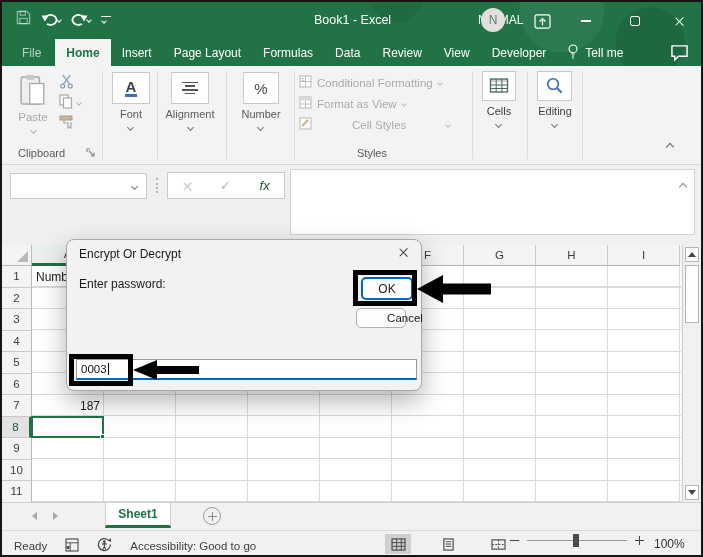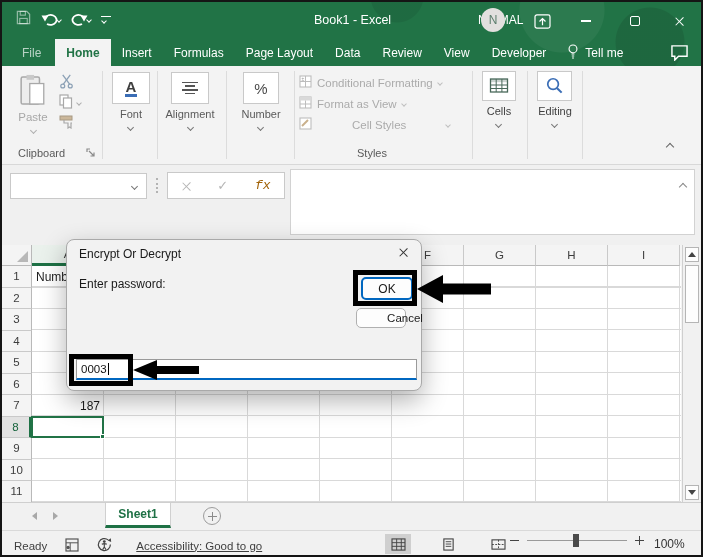--- a/index.html
+++ b/index.html
@@ -43,21 +43,21 @@
   .chev-gray{color:#777;}
   .align-ic div{background:#555;height:1.6px;margin:2px auto;}
   .styles-item{position:absolute;display:flex;align-items:center;gap:5px;color:#ababab;font-size:11.5px;white-space:nowrap;}
   .ribbon-collapse{position:absolute;right:28px;top:78px;color:#666;}
   
   .formula-row{position:absolute;left:0;top:163px;width:100%;height:80px;background:#f0f0f0;}
   .namebox{position:absolute;left:8px;top:8px;width:137px;height:26px;background:#fff;border:1px solid #c9c9c9;display:flex;align-items:center;}
   .namebox .chev{margin-left:auto;margin-right:9px;color:#777;}
   .vdots{width:0;border-left:2px dotted #b3b3b3;height:15px;position:absolute;}
   .fxbox{position:absolute;left:165px;top:7px;width:118px;height:27px;background:#fff;border:1px solid #c9c9c9;display:flex;align-items:center;justify-content:space-around;color:#b5b5b5;}
-  .fx-label{color:#a16207;font-family:Liberation Mono, monospace;font-style:italic;font-size:13px;}
+  .fx-label{color:#14532d;font-family:Liberation Sans, sans-serif;font-style:italic;font-size:13px;}
   .formula-input{position:absolute;left:288px;top:4px;right:6px;height:66px;background:#fff;border:1px solid #d2d2d2;}
   .formula-input .chev-up{position:absolute;right:8px;top:14px;color:#888;}
   
   .corner-box{position:absolute;left:0;top:243px;width:30px;height:21px;background:#f4f4f4;border-right:1px solid #b9b9b9;border-bottom:1px solid #b9b9b9;}
   .corner-tri{position:absolute;right:3px;bottom:3px;width:0;height:0;border-left:11px solid transparent;border-bottom:11px solid #b8b8b8;}
   .col-headers{position:absolute;left:30px;top:243px;height:21px;display:flex;}
   .col-h{width:72px;height:21px;background:#f4f4f4;border-right:1px solid #c9c9c9;border-bottom:1px solid #b9b9b9;
     font-size:11.5px;color:#3c3c3c;display:flex;align-items:center;justify-content:center;}
   .col-h.sel{border-bottom:3px solid #1e7145;background:#eaf1ec;}
   .row-headers{position:absolute;left:0;top:264px;width:30px;}
@@ -173,22 +173,22 @@
         </span>
       <span class="win-btn" style="left:664px;color:#fff;">
           <span class="xicon"></span>
         </span>
     </div>
 
     <div class="tabrow">
       <span class="tab file">File</span>
       <span class="tab active">Home</span>
       <span class="tab">Insert</span>
+      <span class="tab">Page Layout</span>
       <span class="tab">Formulas</span>
-      <span class="tab">Page Layout</span>
       <span class="tab">Data</span>
       <span class="tab">Review</span>
       <span class="tab">View</span>
       <span class="tab">Developer</span>
       <span class="tellme">
         <span>
           <svg width="12" height="17" viewBox="0 0 14 19">
               <circle cx="7" cy="6.5" r="4.6" fill="none" stroke="#fff" stroke-width="1.3"></circle>
               <path d="M5.3 12.5 h3.4 M5.6 14.8 h2.8 M5.9 17 h2.2" stroke="#fff" stroke-width="1.2" fill="none"></path>
             </svg>
@@ -426,21 +426,21 @@
     <div class="status-left">
       <span>Ready</span>
       <span>
         <svg width="14" height="14" viewBox="0 0 14 14">
             <rect x="1" y="1" width="12" height="12" fill="none" stroke="#555" stroke-width="1.2"></rect>
             <line x1="1" y1="4.8" x2="13" y2="4.8" stroke="#555"></line>
             <line x1="5.2" y1="4.8" x2="5.2" y2="13" stroke="#555"></line>
             <circle cx="3.1" cy="9.5" r="1.7" fill="#555"></circle>
           </svg>
       </span>
-      <span style="display:flex;align-items:center;gap:24px;text-decoration:underline;">
+      <span style="display:flex;align-items:center;gap:18px;">
         <span>
           <svg width="15" height="15" viewBox="0 0 15 15">
               <path d="M13.4 7.5 a6 6 0 1 1 -2.2-4.6" fill="none" stroke="#444" stroke-width="1.2"></path>
               <polygon points="13.8,1.2 14.2,5 10.6,3.6" fill="#444"></polygon>
               <circle cx="7.3" cy="4.6" r="1.4" fill="#444"></circle>
               <path d="M4.8 7.3 q2.5 -1.4 5 0 M7.3 7 v3 M7.3 10 l-1.7 2.6 M7.3 10 l1.7 2.6" fill="none" stroke="#444" stroke-width="1.1"></path>
             </svg>
         </span>
         <span>Accessibility: Good to go</span>
       </span>

